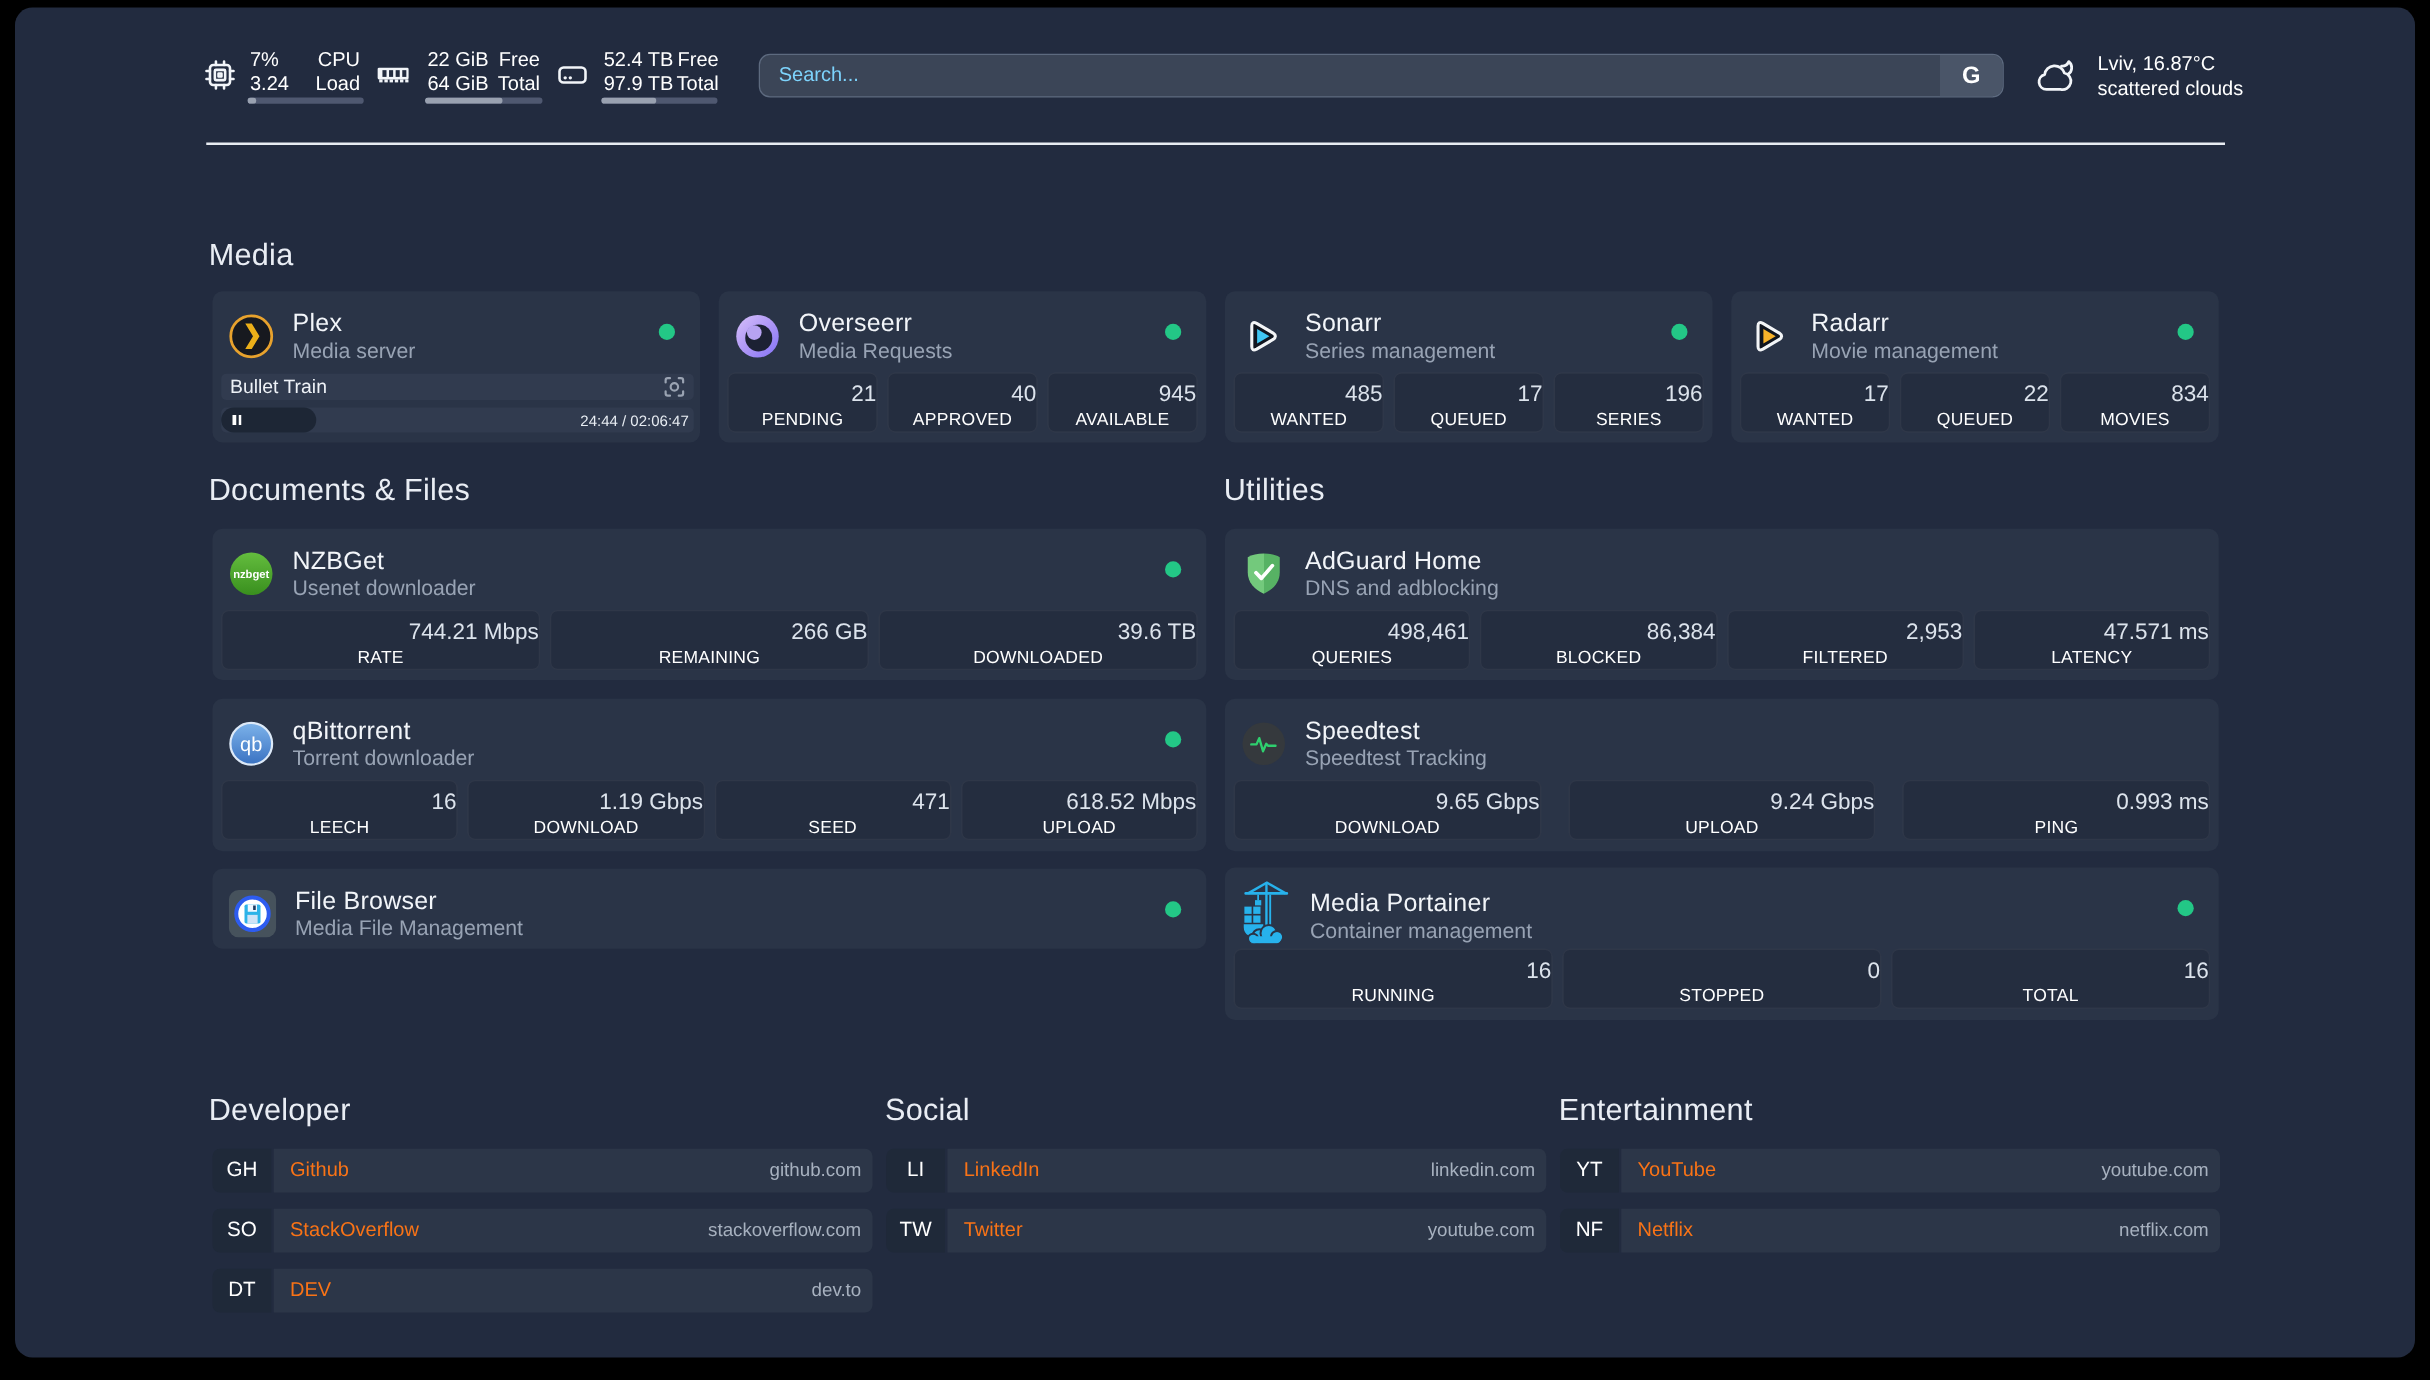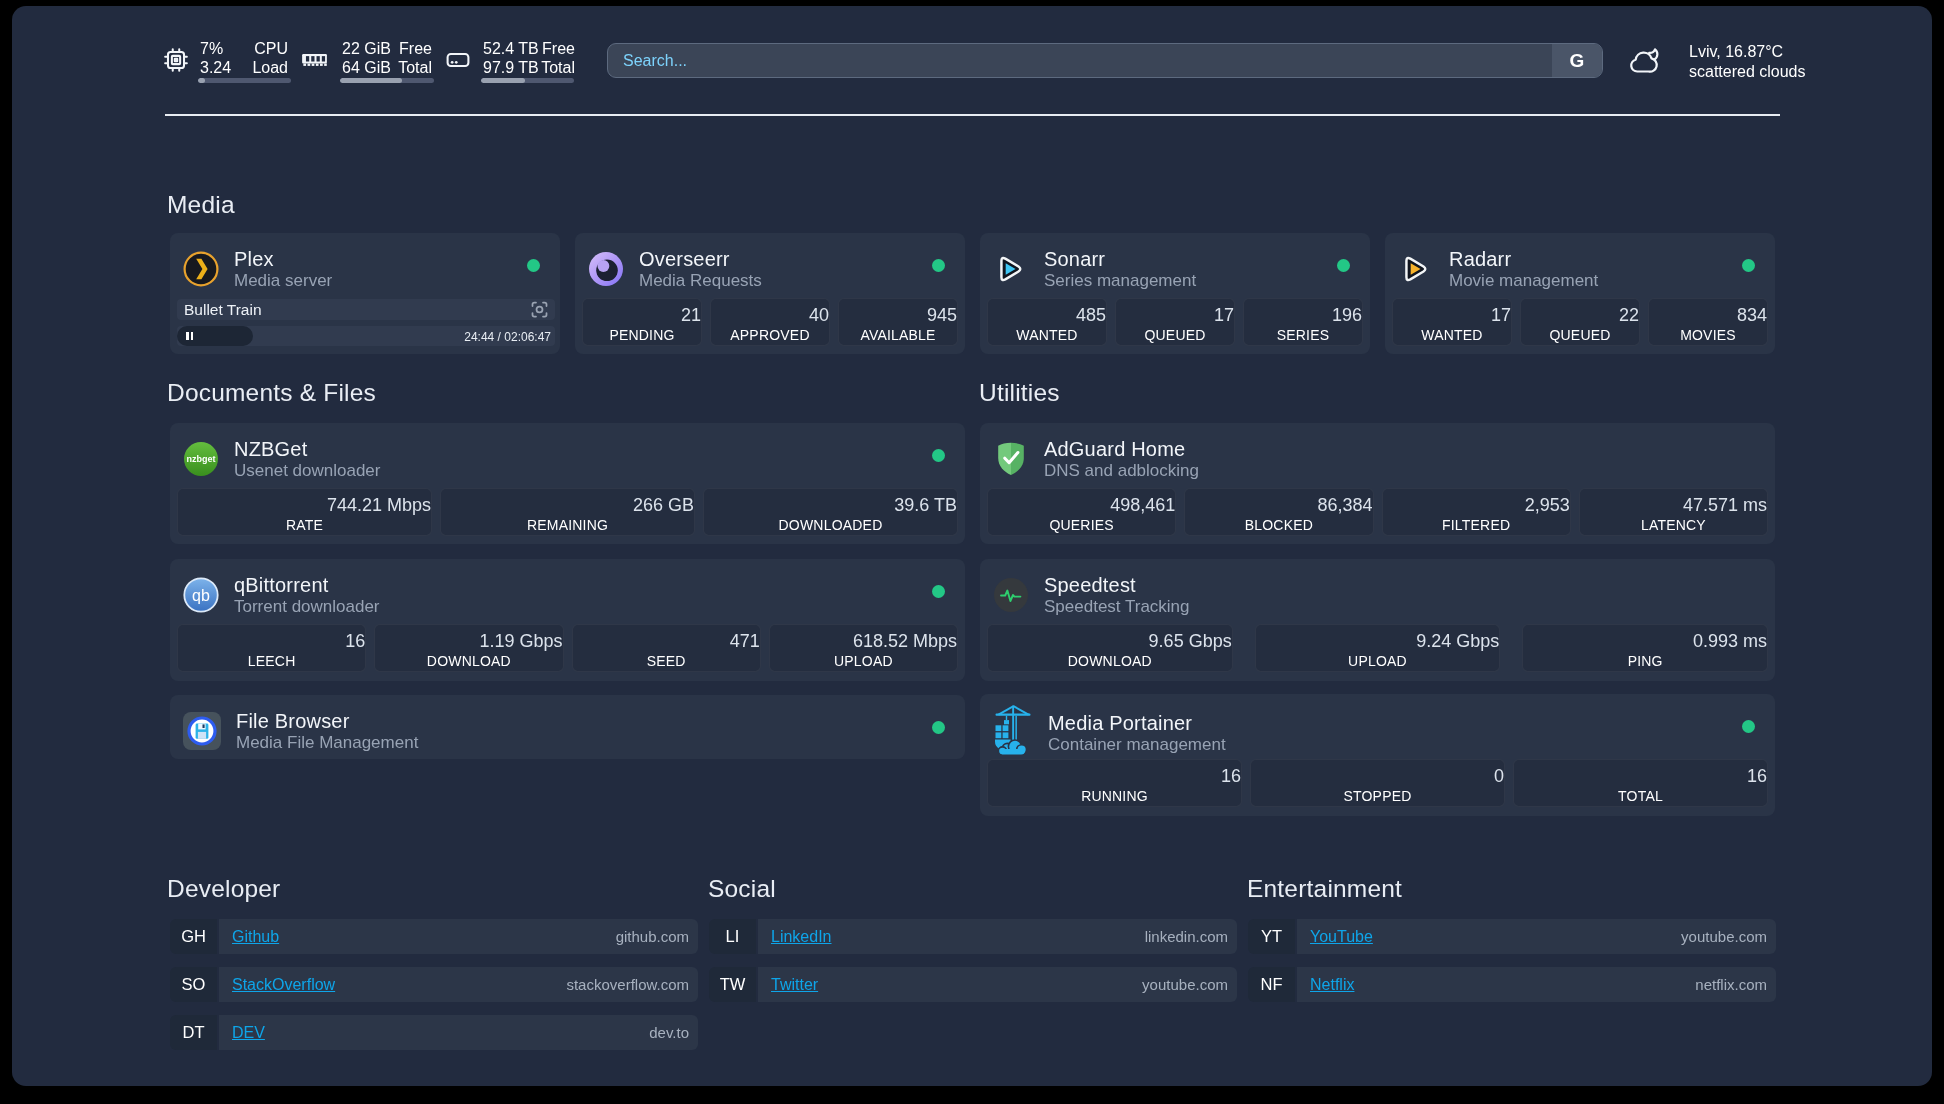--- a/index.html
+++ b/index.html
@@ -9,39 +9,39 @@
 .rrow { display:flex; justify-content:space-between; line-height:19px; }
 .rrow span { white-space:nowrap; }
 .rbar { position:absolute; height:5px; background:#4f5870; border-radius:3px; overflow:hidden; }
 .rfill { height:5px; background:#99a1b0; border-radius:3px; }
 #search { position:absolute; left:607px; top:43px; width:996px; height:35px; background:#3b4557;
   border:1px solid #5d6a7f; border-radius:9px; }
 #search .ph { position:absolute; left:15px; top:8px; font-size:16px; color:#7dd3fc; }
 #gseg { position:absolute; right:0; top:0; width:50px; height:33px; background:#4a5568; border-radius:0 8px 8px 0;
   color:#fff; font-size:19px; font-weight:bold; text-align:center; line-height:33px; }
 #weather { position:absolute; left:1628px; top:44px; }
-#wtext { position:absolute; left:1678px; top:42px; width:110px; color:#ffffff; font-size:16px; line-height:20px; white-space:nowrap;margin-left:11px; }
+#wtext { position:absolute; left:1678px; top:42px; width:110px; color:#ffffff; font-size:16px; line-height:20px; white-space:nowrap; }
 #hr { position:absolute; left:165px; top:114px; width:1615px; height:2px; background:#e8ecf2; }
 .sect { position:absolute; color:#e9edf4; font-size:24.5px; font-weight:400; letter-spacing:.2px; }
 .card { position:absolute; background:#2a3447; border-radius:8px; }
 .hdr { position:absolute; left:13px; top:14px; display:flex; align-items:center; }
 .appicon { width:36px; height:36px; margin-right:15px; display:flex; align-items:center; justify-content:center; flex:none; }
 .t1 { font-size:20px; font-weight:500; color:#f2f5f9; line-height:24px; letter-spacing:.2px; }
 .t2 { font-size:17px; color:#98a3b4; line-height:19px; }
 .dot { position:absolute; right:20px; top:26px; width:13px; height:13px; border-radius:50%; background:#23c786; }
 .stats { position:absolute; left:7px; right:7px; top:65px; height:48px; display:flex; }
 .sb { flex:1; background:#242d3f; border:1px solid rgba(255,255,255,0.05); border-radius:6px; text-align:center; padding-top:6px; }
 .v { font-size:18px; color:#dce3ec; line-height:21px;text-align:right; }
 .l { font-size:14px; font-weight:normal; color:#ffffff; line-height:18px; letter-spacing:.2px; }
 .strip { position:absolute; left:7px; right:5px; height:21px; background:#313b4f; border-radius:4px; color:#eef2f7; font-size:15.5px; }
 .bm { position:absolute; height:35px; display:flex; }
 .ab { width:47px; background:#1f2939; border-radius:6px 0 0 6px; color:#fff; font-size:16.5px; font-weight:500;
   display:flex; align-items:center; justify-content:center; flex:none; margin-right:2px; }
 .bmn { flex:1; background:#2c3648; border-radius:0 6px 6px 0; display:flex; align-items:center; justify-content:space-between; padding:0 9px 0 13px; }
-.nm { color:#0ea5e9; font-size:16px;text-decoration:underline; }
+.nm { color:#f97316; font-size:16px; }
 .ur { color:#a7b1bf; font-size:15px; }
 
 </style></head><body>
 <div id="panel">
     <div id="wrap">
 <div style="position:absolute;left:163px;top:47px"><svg width="26" height="26" viewBox="0 0 24 24" fill="none" stroke="#f2f5f9" stroke-width="1.9" stroke-linecap="round" stroke-linejoin="round">
 <rect x="4.6" y="4.6" width="14.8" height="14.8" rx="2.4"></rect>
 <rect x="8.2" y="8.2" width="7.6" height="7.6" rx="0.8"></rect>
 <rect x="10.9" y="10.9" width="2.2" height="2.2"></rect>
 <path d="M9 2v2.6M15 2v2.6M9 19.4V22M15 19.4V22M2 9h2.6M2 15h2.6M19.4 9H22M19.4 15H22"></path>

